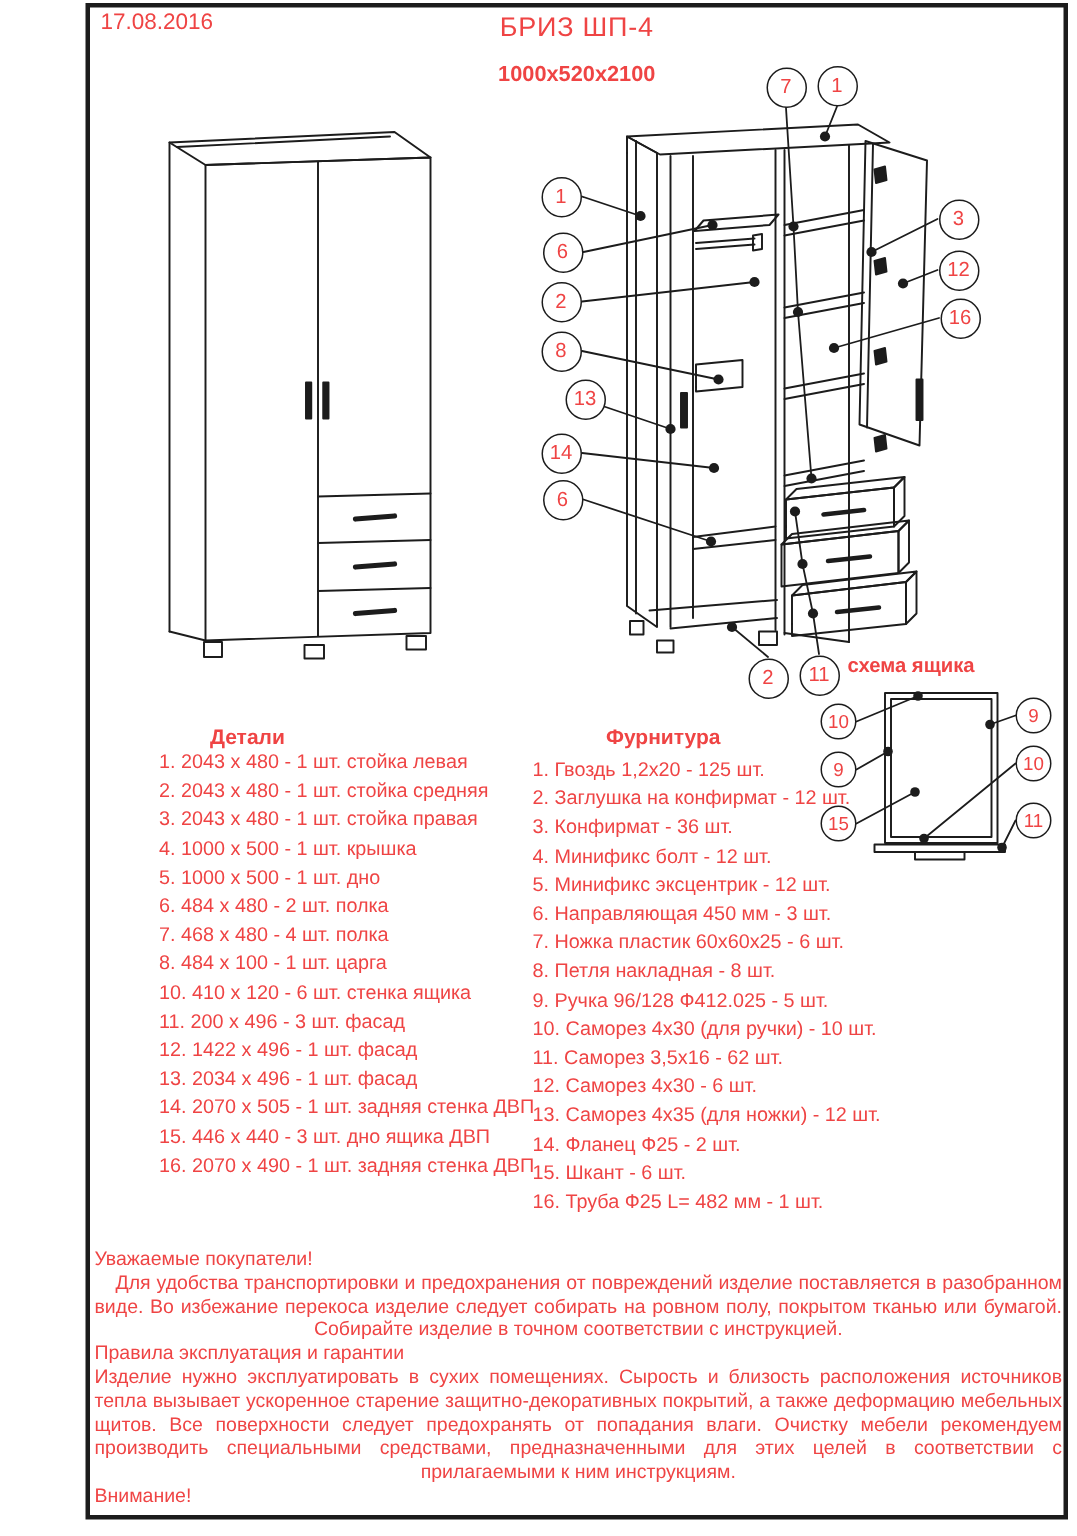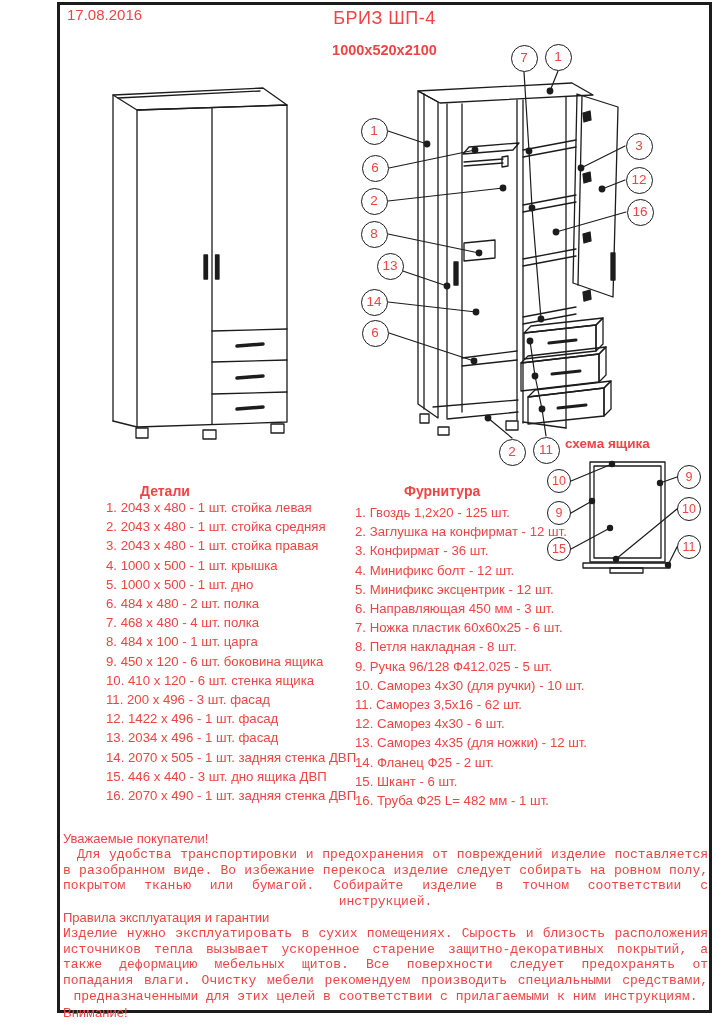--- a/index.html
+++ b/index.html
@@ -19,21 +19,21 @@
   .schema-label{position:absolute;left:565px;top:436px;width:135px;text-align:left;
                 font-size:13.5px;font-weight:bold;}
   .sec-title{position:absolute;font-size:14px;font-weight:bold;}
   #details-title{left:140px;top:483px;}
   #hardware-title{left:404px;top:483px;}
   .list{position:absolute;font-size:13.2px;line-height:19.2px;white-space:nowrap;}
   #details-list{left:87px;top:498px;margin-left:19px;}
   #hardware-list{left:355px;top:503px;}
   .footer{position:absolute;left:63px;top:831px;width:645px;font-size:13px;line-height:15.8px;}
   .footer .fh{font-weight:normal;text-align:left;}
-  .footer p{margin:0;text-align:justify;text-align-last:center;font-family:Liberation Mono, monospace;}
+  .footer p{margin:0;text-align:justify;text-align-last:center;}
   .footer p.indent{text-indent:14px;}
   .footer .fc{text-align:center;}
 </style>
 </head>
 <body>
 
 <div class="page">
   <div class="frame"></div>
 
   <div class="date">17.08.2016</div>
@@ -216,21 +216,20 @@
 
   <div class="list" id="details-list">
       <div>1. 2043 х 480 - 1 шт. стойка левая</div>
       <div>2. 2043 х 480 - 1 шт. стойка средняя</div>
       <div>3. 2043 х 480 - 1 шт. стойка правая</div>
       <div>4. 1000 х 500 - 1 шт. крышка</div>
       <div>5. 1000 х 500 - 1 шт. дно</div>
       <div>6. 484 х 480 - 2 шт. полка</div>
       <div>7. 468 х 480 - 4 шт. полка</div>
       <div>8. 484 х 100 - 1 шт. царга</div>
-      <div>9. 450 х 120 - 6 шт. боковина ящика</div>
       <div>10. 410 х 120 - 6 шт. стенка ящика</div>
       <div>11. 200 х 496 - 3 шт. фасад</div>
       <div>12. 1422 х 496 - 1 шт. фасад</div>
       <div>13. 2034 х 496 - 1 шт. фасад</div>
       <div>14. 2070 х 505 - 1 шт. задняя стенка ДВП</div>
       <div>15. 446 х 440 - 3 шт. дно ящика ДВП</div>
       <div>16. 2070 х 490 - 1 шт. задняя стенка ДВП</div>
     </div>
   <div class="list" id="hardware-list">
       <div>1. Гвоздь 1,2х20 - 125 шт.</div>

